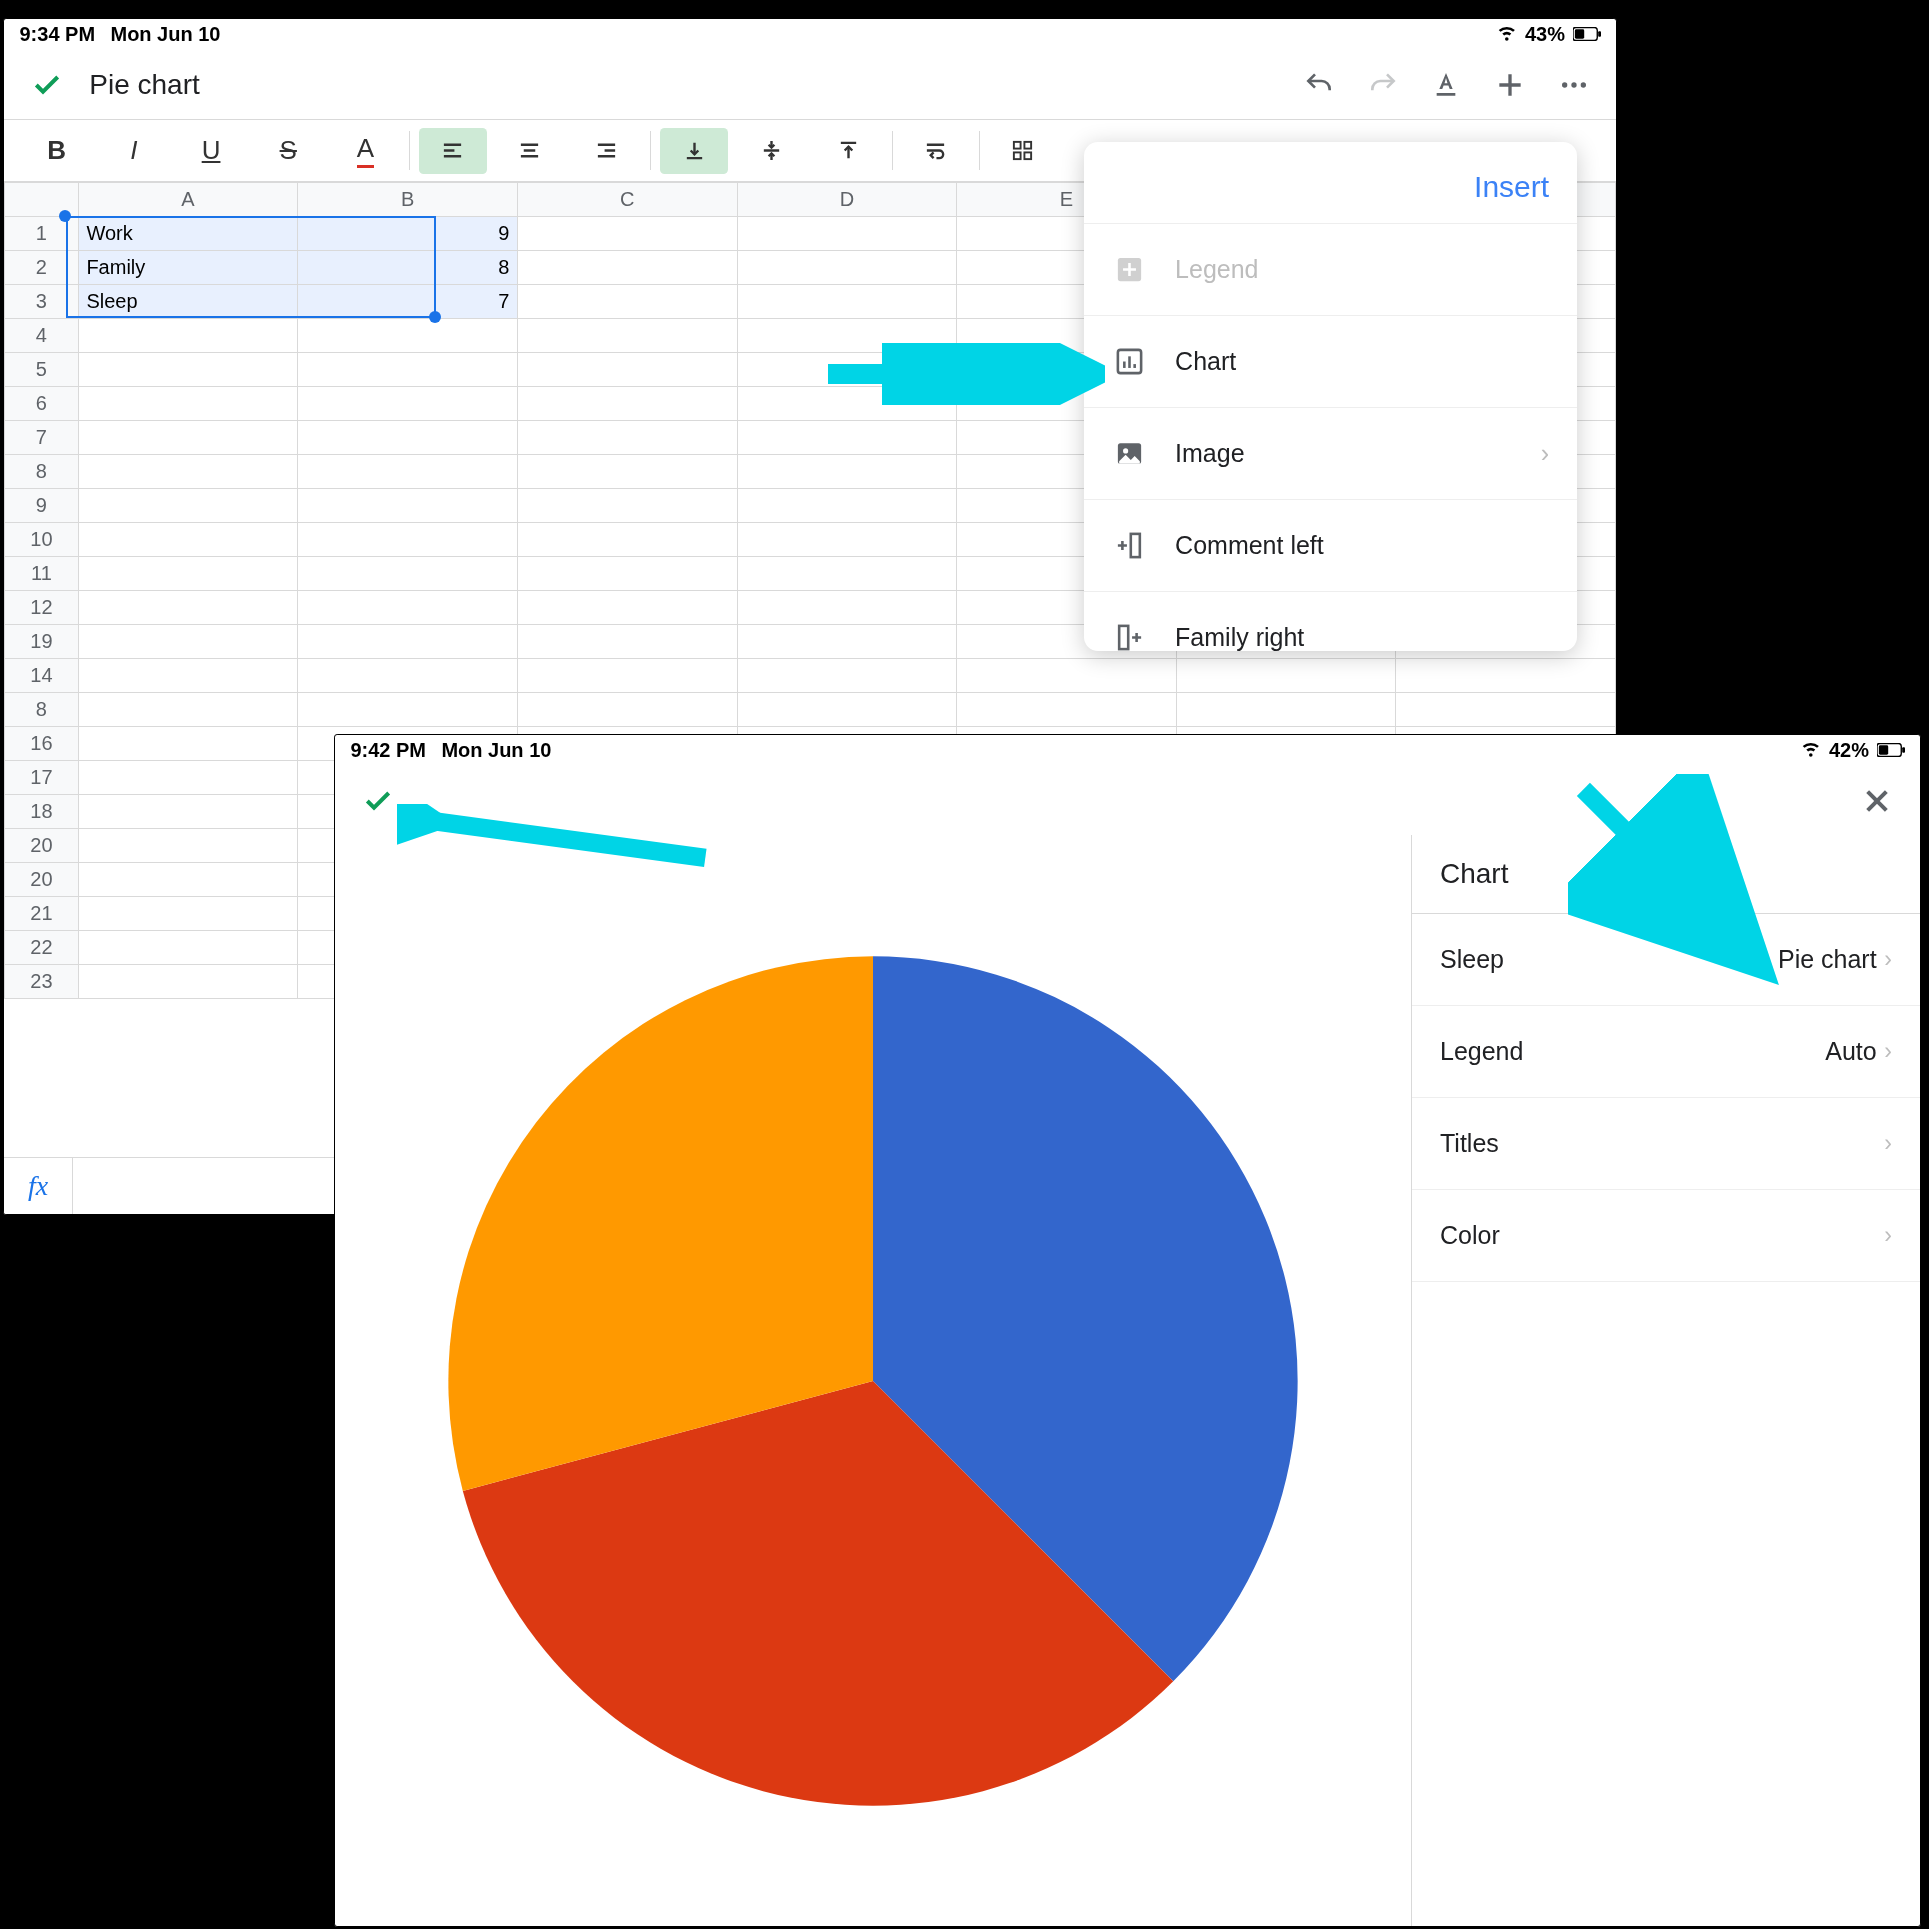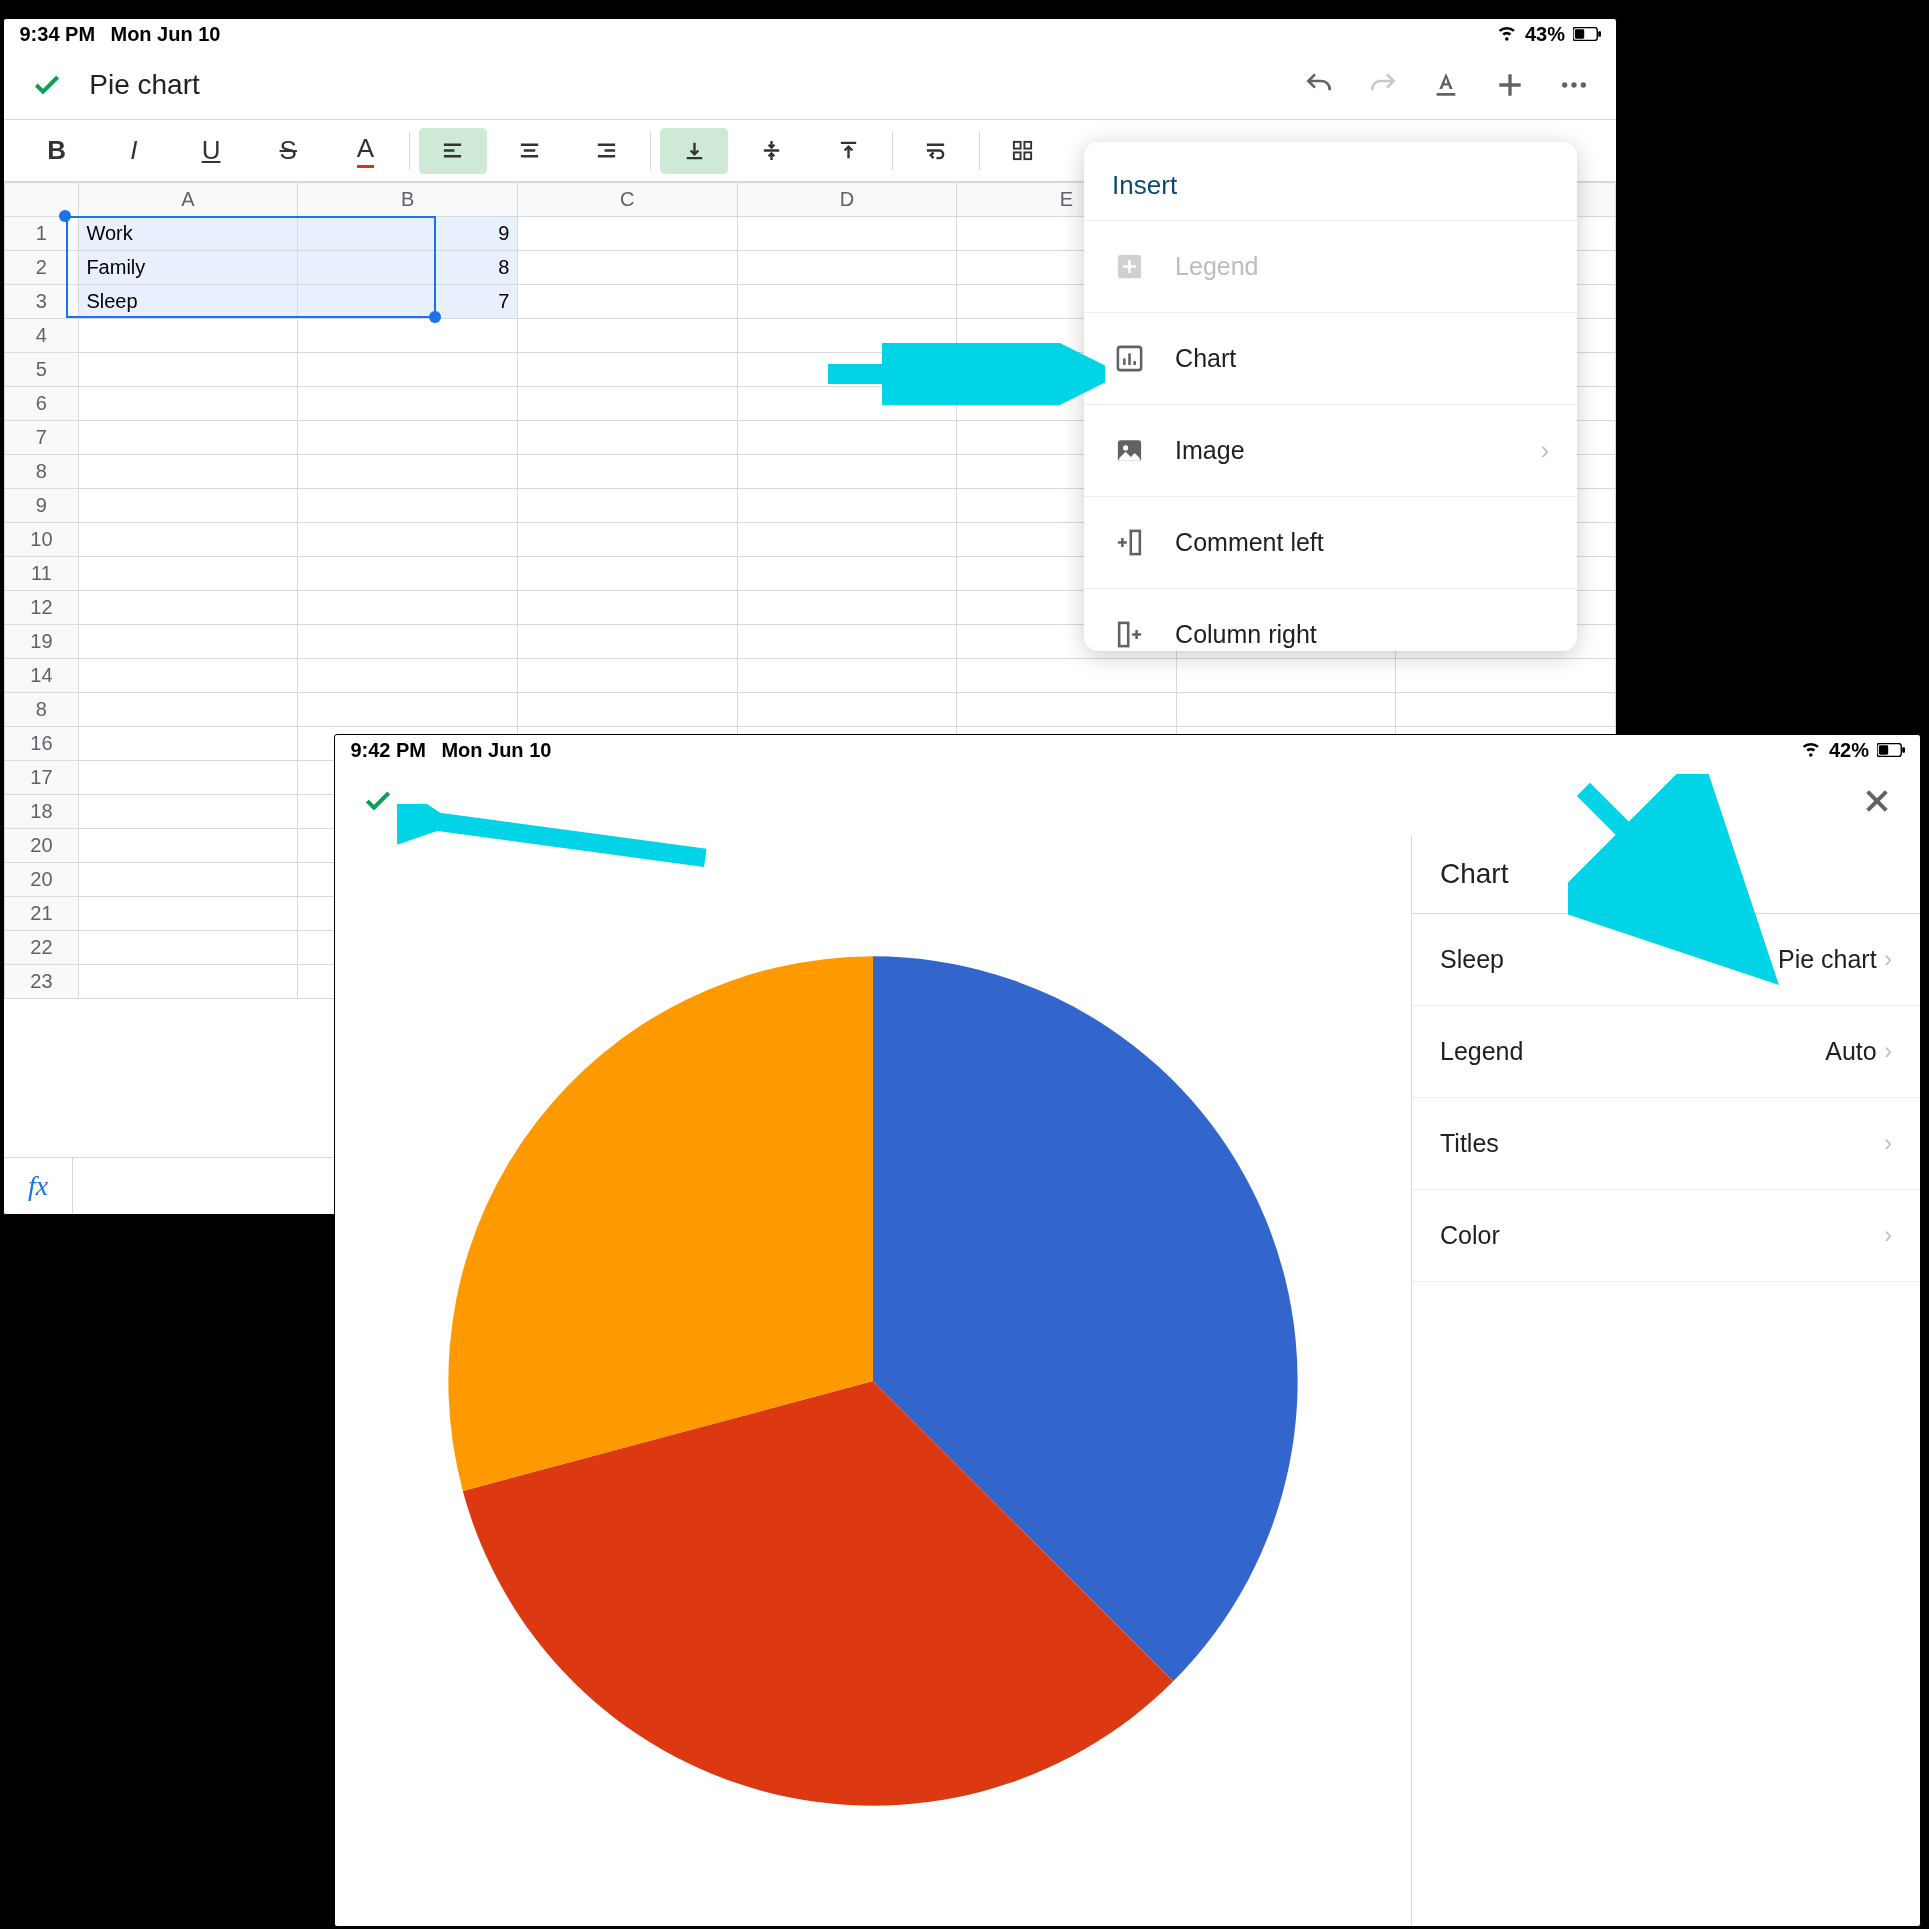--- a/index.html
+++ b/index.html
@@ -49,21 +49,21 @@
 
   
   .fxbar{position:absolute;left:0;bottom:0;right:0;height:57px;border-top:0.8px solid var(--grey-border);display:flex;align-items:center;background:#fff;}
   .fxbar .fx{width:69px;text-align:center;font-style:italic;font-family:Georgia,serif;color:#1a73e8;font-size:28px;border-right:0.8px solid var(--grey-border);height:100%;display:flex;align-items:center;justify-content:center;}
   .fxbar .fxval{flex:1;padding:0 23px;font-size:26px;color:#202124;text-align:center;}
 
   
   .popover{position:absolute;background:#fff;border-radius:14px;box-shadow:0 4.6px 23px rgba(0,0,0,.2);overflow:hidden;}
   #insert-pop{left:1080px;top:123px;width:493px;height:509px;}
   #insert-pop::before{content:"";position:absolute;top:-12.3px;right:42px;border:12.3px solid transparent;border-bottom-color:#fff;}
-  .pop-title{font-size:26px;padding:28px 28px 18.5px;color:#0c4a6e;}
+  .pop-title{font-size:30px;padding:28px 28px 18.5px;color:#3b82f6;text-align:right;}
   .pop-item{height:92px;display:flex;align-items:center;padding:0 28px;gap:29px;border-top:0.8px solid #eee;font-size:25px;color:#202124;}
   .pop-item.disabled{color:#bdbdbd;}
   .pop-item .pic{width:34px;height:34px;display:flex;align-items:center;justify-content:center;color:#5f6368;}
   .pop-item.disabled .pic{color:#d0d0d0;}
   .pop-item .chev{margin-left:auto;color:#bdbdbd;font-size:25px;}
 
   
   .annot{position:absolute;pointer-events:none;}
 
   
@@ -534,21 +534,21 @@
           <span>Comment left</span>
         </div>
         <div class="pop-item">
           <span class="pic">
             <svg viewBox="0 0 24 24" width="31" height="31" fill="none" stroke="currentColor" stroke-width="2">
               <rect x="4" y="3" width="7" height="18"></rect>
               <line x1="14" y1="12" x2="21" y2="12"></line>
               <line x1="17.5" y1="8.5" x2="17.5" y2="15.5"></line>
             </svg>
           </span>
-          <span>Column right</span>
+          <span>Family right</span>
         </div>
       </div>
   </div>
 
   <svg class="annot" style="left:824px;top:324px" width="277" height="62" viewBox="0 0 360 80">
     <defs>
         <marker id="ah1" markerWidth="12" markerHeight="12" refX="10" refY="6" orient="auto">
           <path d="M0 0L12 6L0 12z" fill="var(--cyan)"></path>
         </marker>
       </defs>

